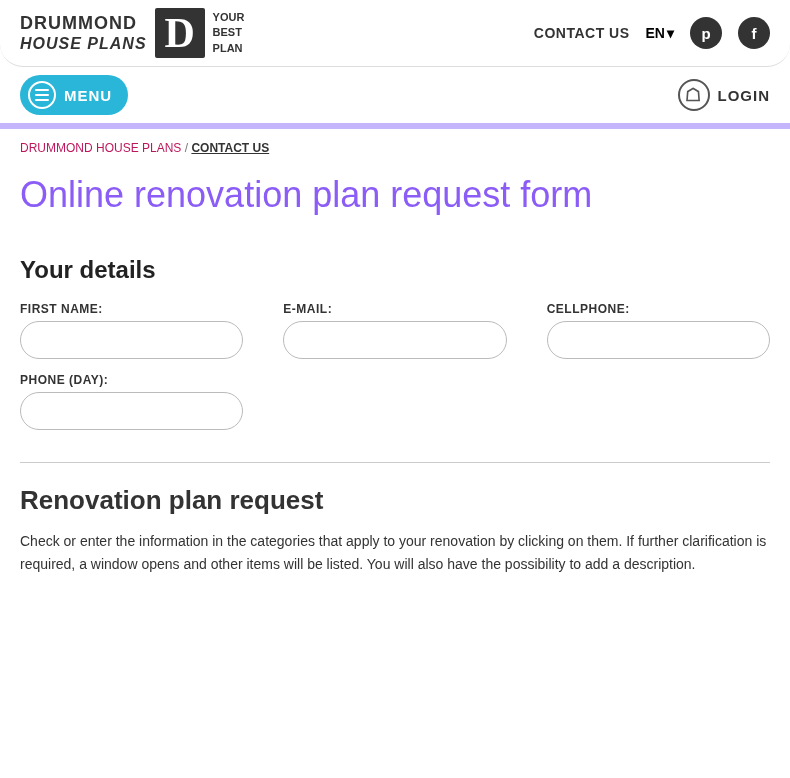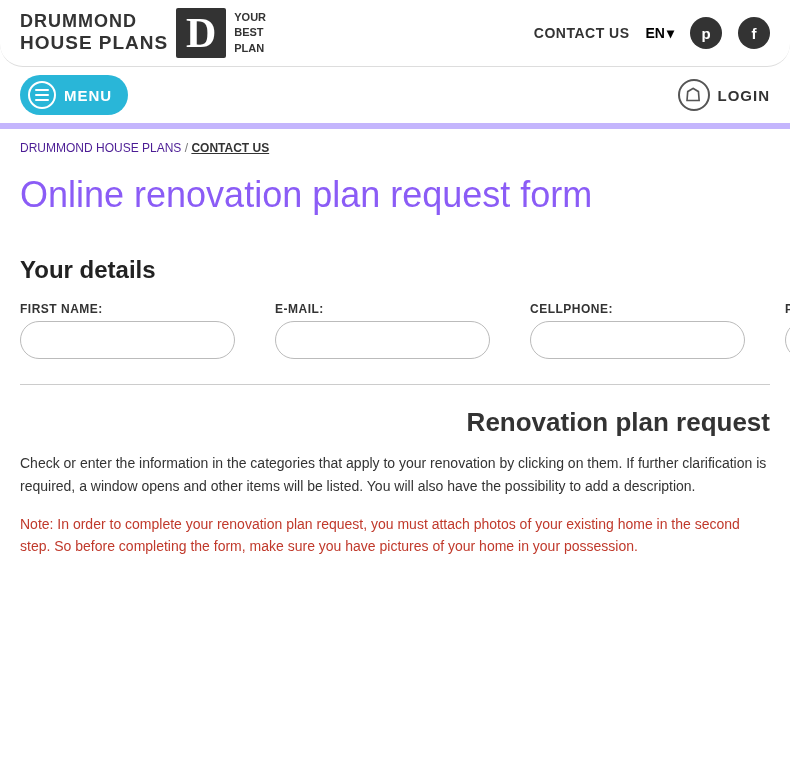--- a/index.html
+++ b/index.html
@@ -23,23 +23,24 @@
       line-height: 1.2;
     }
     .logo-text .brand-line1 {
       font-weight: 900;
       font-size: 18px;
       letter-spacing: 1px;
       display: block;
     }
     .logo-text .brand-line2 {
       font-weight: 700;
-      font-size: 19px;
+      font-size: 16px;
       letter-spacing: 1px;
       display: block;
+      font-style: italic;
     }
     .logo-d {
       width: 50px;
       height: 50px;
       background: #333;
       color: #fff;
       font-size: 42px;
       font-weight: 900;
       display: flex;
       align-items: center;
@@ -154,21 +155,21 @@
       color: #555;
     }
 
     
     .breadcrumb {
       padding: 12px 20px 8px;
       font-size: 12px;
       color: #777;
     }
     .breadcrumb a {
-      color: #4c1d95;
+      color: #be185d;
       text-decoration: none;
     }
     .breadcrumb .bc-link {
       color: #333;
       font-weight: 700;
       text-decoration: underline;
     }
 
     
     .main-content {
@@ -185,23 +186,23 @@
     .section-title {
       font-size: 24px;
       font-weight: 700;
       color: #222;
       margin-bottom: 18px;
     }
 
     
     .form-grid {
       display: grid;
-      grid-template-columns: 1fr 1fr 1fr 1fr;
+      grid-template-columns: 1fr 1fr 1fr;
       gap: 14px 40px;
-      margin-bottom: 25px;
+      margin-bottom: 32px;
     }
     .form-field {
       display: flex;
       flex-direction: column;
       gap: 5px;
     }
     .field-label {
       font-size: 12px;
       font-weight: 700;
       color: #333;
@@ -223,21 +224,20 @@
       border: none;
       border-top: 1px solid #ccc;
       margin: 4px 0 22px 0;
     }
 
     
     .reno-title {
       font-size: 26px;
       font-weight: 700;
       margin-bottom: 14px;
-      text-align: right;
     }
     .reno-desc {
       font-size: 14px;
       color: #333;
       line-height: 1.6;
       margin-bottom: 16px;
     }
     .note-text {
       font-size: 14px;
       color: #c0392b;
@@ -320,15 +320,14 @@
       </div>
 
     </div>
   </div>
 
   <hr class="divider">
 
   <div>
     <h2 class="reno-title">Renovation plan request</h2>
     <p class="reno-desc">Check or enter the information in the categories that apply to your renovation by clicking on them. If further clarification is required, a window opens and other items will be listed. You will also have the possibility to add a description.</p>
-    <p class="note-text">Note: In order to complete your renovation plan request, you must attach photos of your existing home in the second step. So before completing the form, make sure you have pictures of your home in your possession.</p>
   </div>
 </main>
 
 </body></html>

